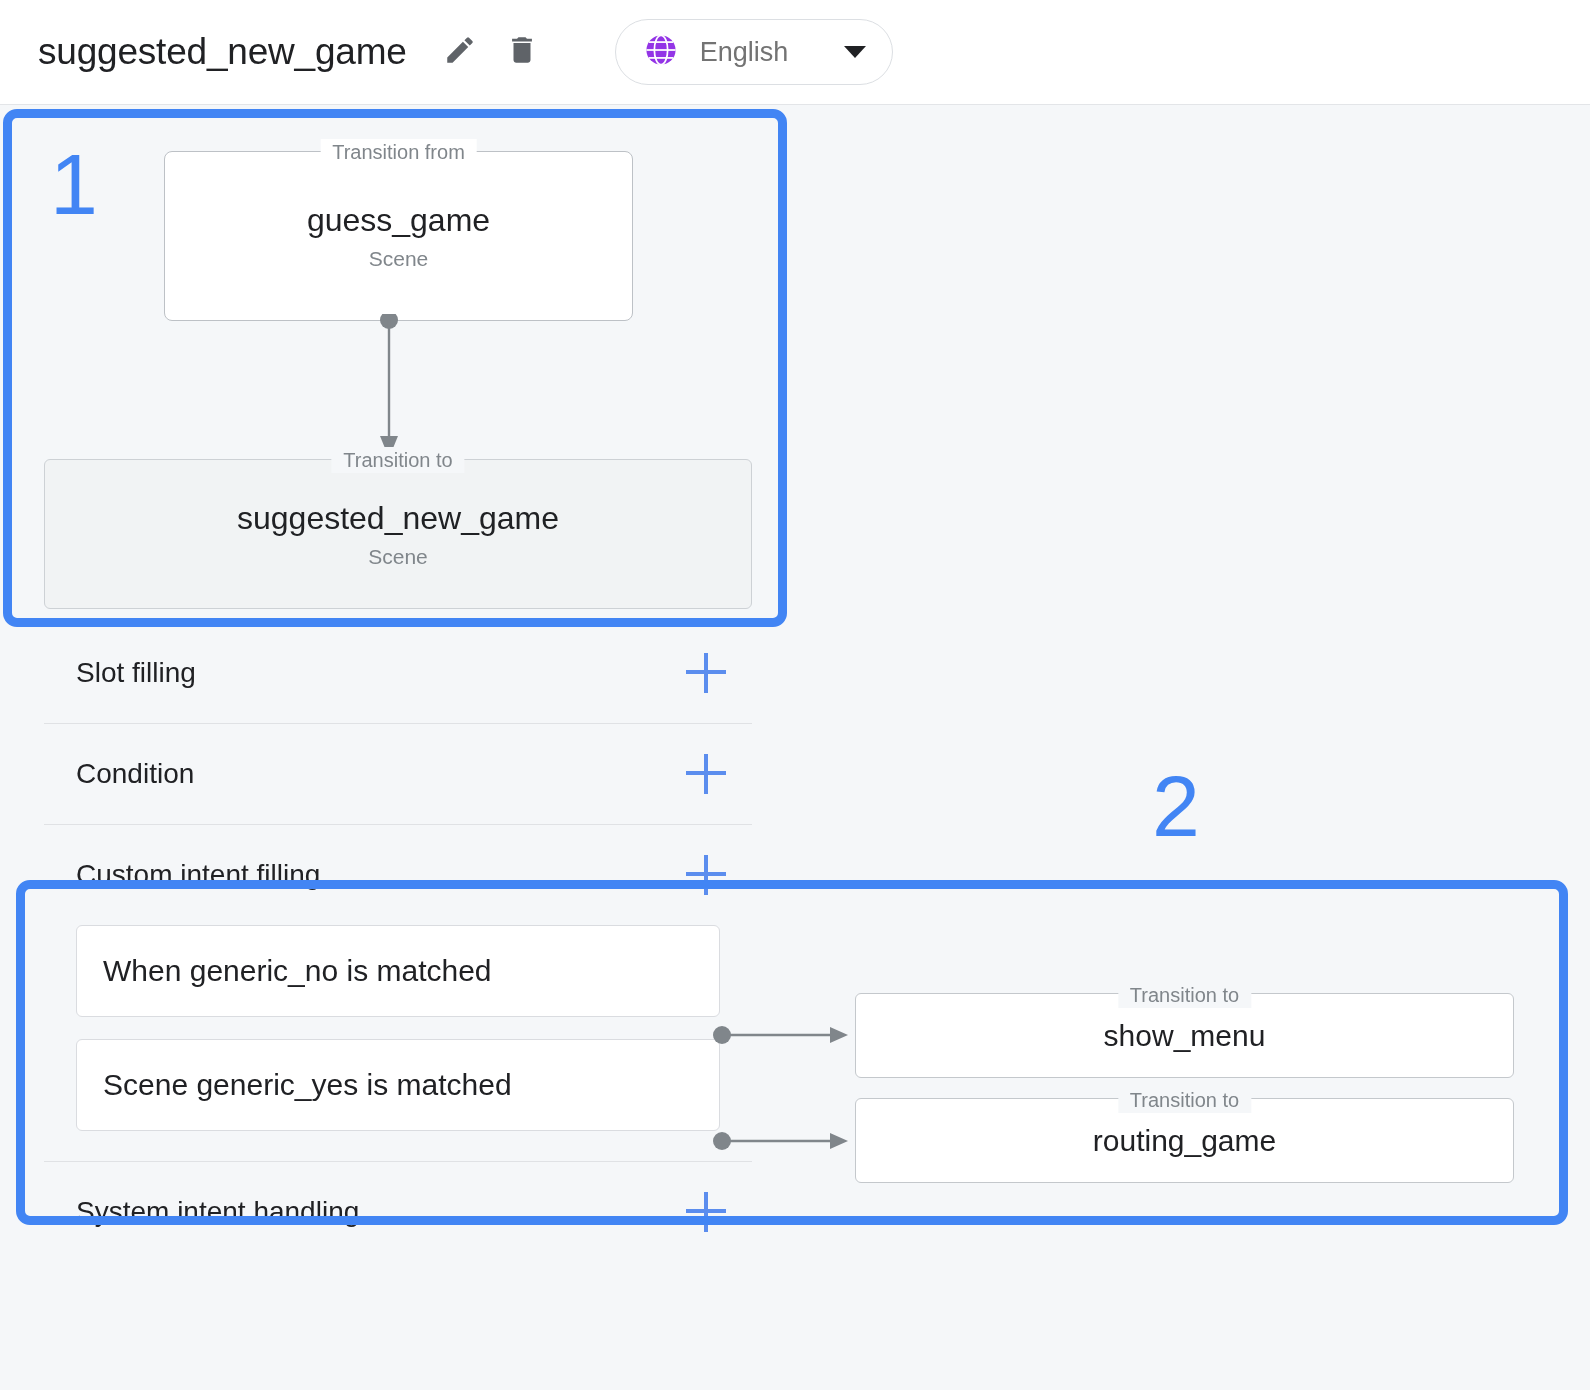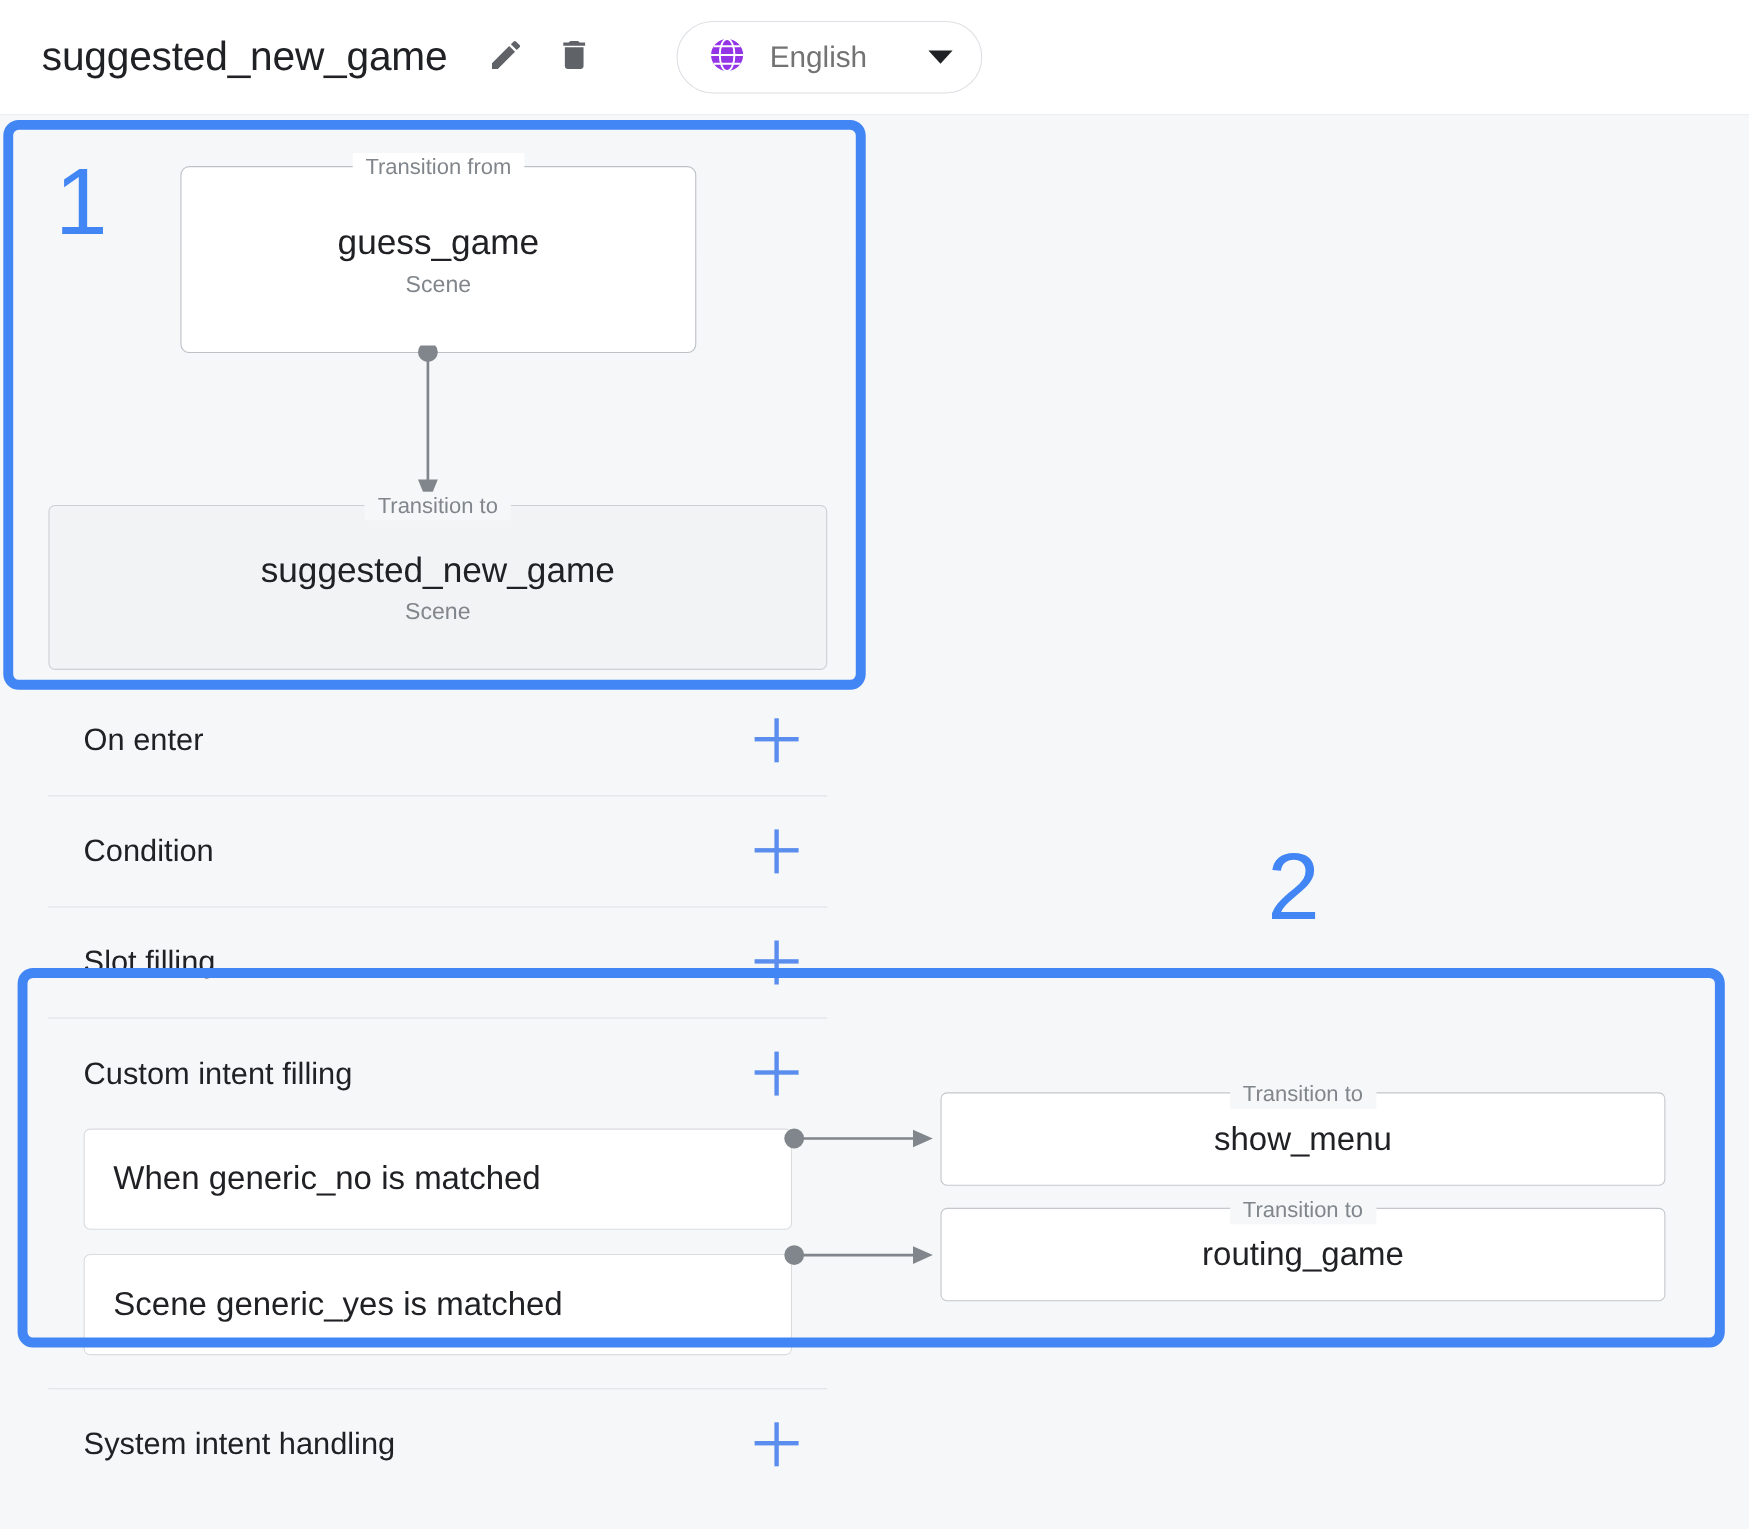--- a/index.html
+++ b/index.html
@@ -286,37 +286,31 @@
     </div>
 
     <div id="transition-to-self" class="node-box">
       <span class="node-legend">Transition to</span>
       <div class="node-title">suggested_new_game</div>
       <div class="node-sub">Scene</div>
     </div>
 
     <div id="sections">
 
+
       <div class="section-row">
         <div class="section-head">
-          <span class="section-label">On enter</span>
+          <span class="section-label">Slot filling</span>
         </div>
         <div class="plus-btn"></div>
       </div>
 
       <div class="section-row">
         <div class="section-head">
           <span class="section-label">Condition</span>
-        </div>
-        <div class="plus-btn"></div>
-      </div>
-
-      <div class="section-row">
-        <div class="section-head">
-          <span class="section-label">Slot filling</span>
         </div>
         <div class="plus-btn"></div>
       </div>
 
       <div class="section-row" style="padding-bottom:30px;">
         <div class="section-head">
           <span class="section-label">Custom intent filling</span>
         </div>
         <div class="plus-btn"></div>
 

